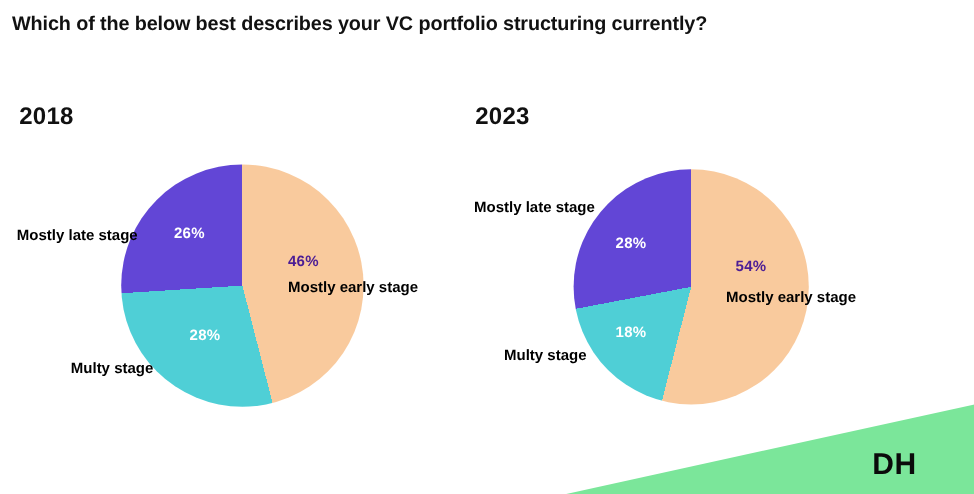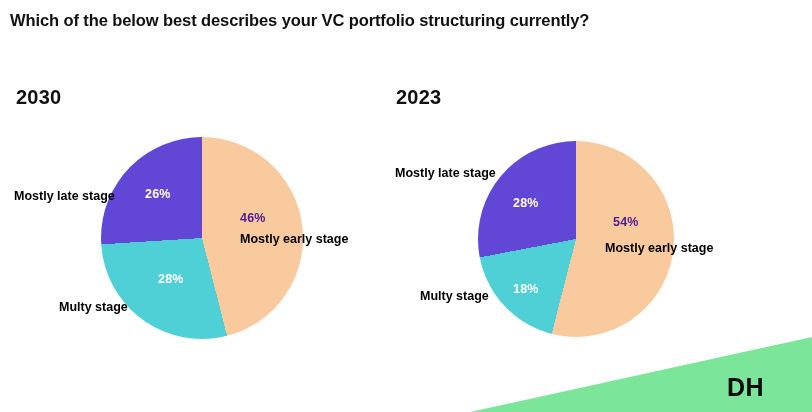--- a/index.html
+++ b/index.html
@@ -83,21 +83,21 @@
   #v2022-late  { left: 145px; top: 187px; }
   #l2022-late  { left: 14px;  top: 189px; }
   #v2022-multi { left: 158px; top: 272px; }
   #l2022-multi { left: 59px;  top: 300px; }
   #v2022-early { left: 240px; top: 211px; }
   #l2022-early { left: 240px; top: 232px; }
 
   
   #v2023-late  { left: 513px; top: 196px; }
   #l2023-late  { left: 395px; top: 166px; }
-  #v2023-multi { left: 513px; top: 270px; margin-top: 12px; }
+  #v2023-multi { left: 513px; top: 270px; }
   #l2023-multi { left: 420px; top: 289px; }
   #v2023-early { left: 613px; top: 215px; }
   #l2023-early { left: 605px; top: 241px; }
 
   .brand-wedge {
     position: absolute;
     left: 0;
     top: 0;
     width: 812px;
     height: 412px;
@@ -116,21 +116,21 @@
 </style>
 </head>
 <body>
 
 <div class="stage">
 
   <div class="title">
     <span class="title-line">Which of the below best describes your VC portfolio structuring currently?</span>
   </div>
 
-  <div class="year-label" id="year-2022">2030</div>
+  <div class="year-label" id="year-2022">2018</div>
 
   <div class="pie" id="pie-2022" style="background: conic-gradient(rgb(249, 202, 157) 0deg, rgb(249, 202, 157) 165.6deg, rgb(79, 207, 214) 165.6deg, rgb(79, 207, 214) 266.4deg, rgb(98, 70, 214) 266.4deg, rgb(98, 70, 214) 360deg);"></div>
 
   <div class="slice-value on-fill" id="v2022-late">26%</div>
   <div class="slice-label" id="l2022-late">Mostly late stage</div>
 
   <div class="slice-value on-fill" id="v2022-multi">28%</div>
   <div class="slice-label" id="l2022-multi">Multy stage</div>
 
   <div class="slice-value on-light" id="v2022-early">46%</div>

